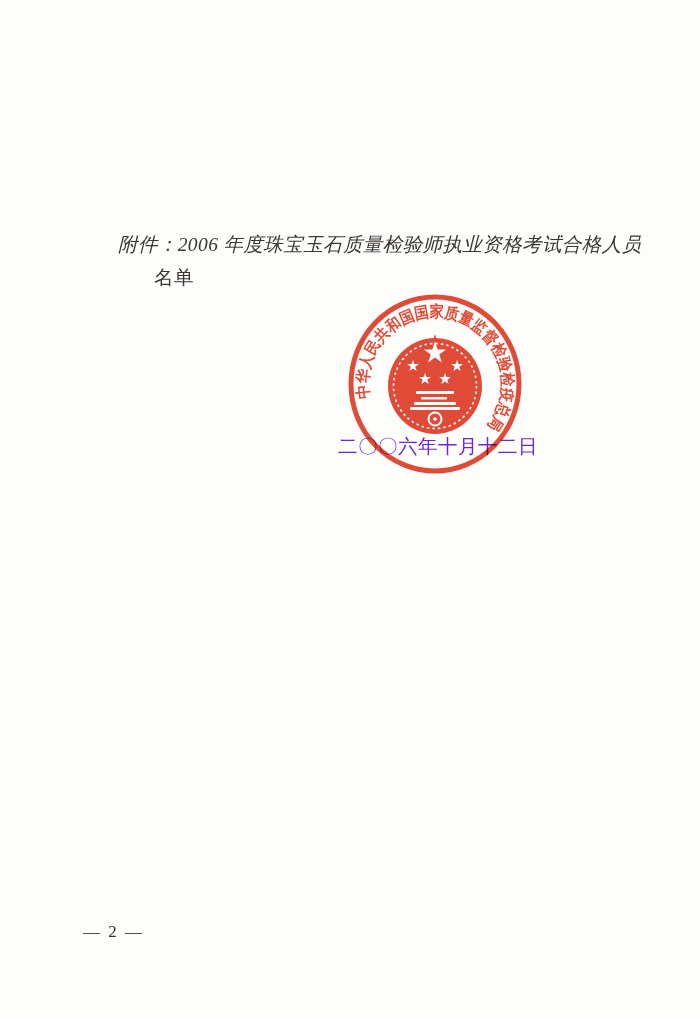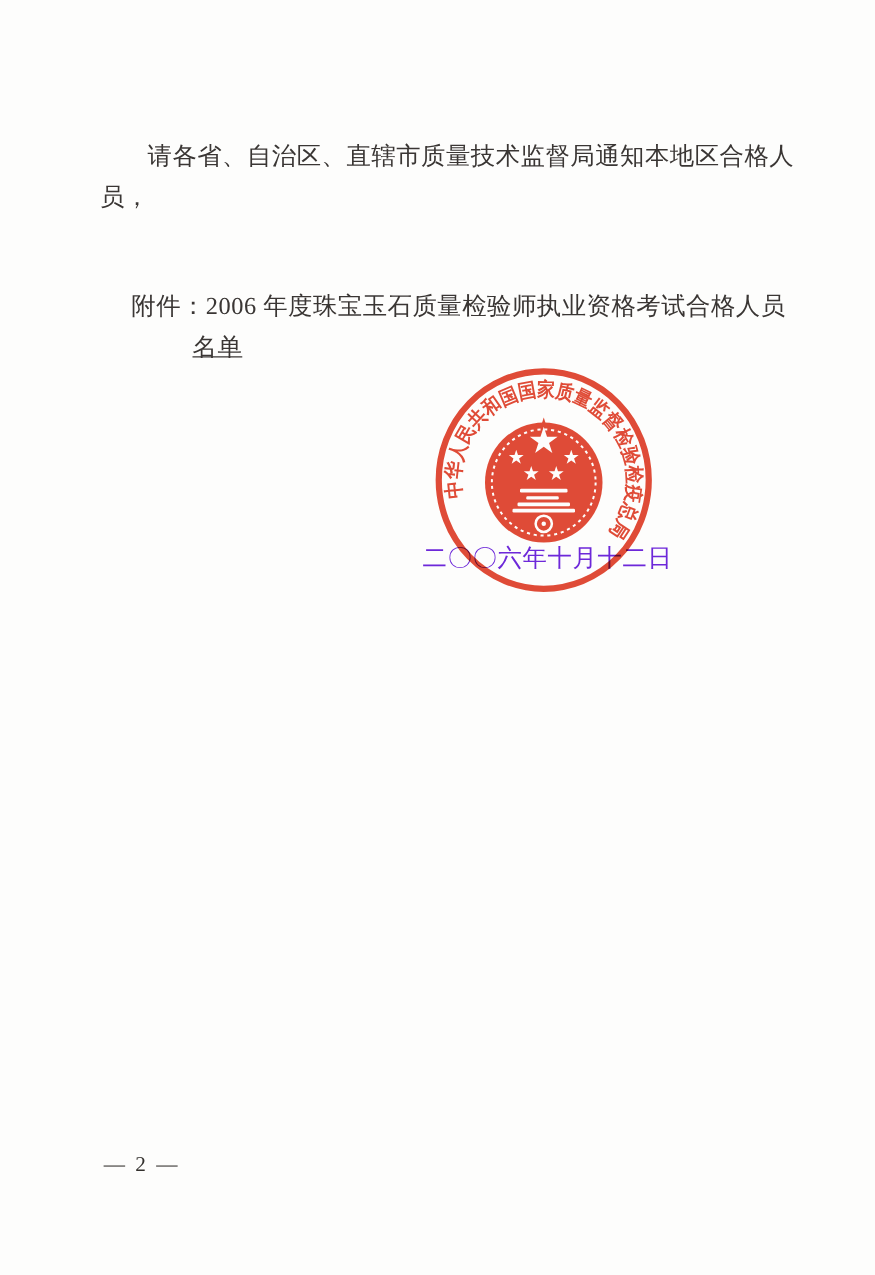--- a/index.html
+++ b/index.html
@@ -27,35 +27,35 @@
     font-size: 19.5px;
     line-height: 32.5px;
     letter-spacing: 0.4px;
     color: #3a3634;
   }
   .body-text .line:first-child {
     text-indent: 38px;
   }
   .attachment-line-1 {
     position: absolute;
-    left: 105px;
+    left: 118px;
     top: 231px;
     font-size: 19.5px;
     letter-spacing: 0.4px;
     white-space: nowrap;
     color: #3a3634;
+    font-style: italic;
   }
   .attachment-line-2 {
     position: absolute;
     left: 154px;
     top: 264px;
     font-size: 19.5px;
     letter-spacing: 0.4px;
     color: #3a3634;
-    text-decoration: underline;
   }
   .date-line {
     position: absolute;
     left: 338px;
     top: 433px;
     font-size: 19.5px;
     letter-spacing: 0.5px;
     white-space: nowrap;
     color: #6d28d9;
     z-index: 1;
@@ -79,21 +79,20 @@
     color: #33302d;
     white-space: nowrap;
   }
 </style>
 </head>
 <body>
 
 <div class="page">
 
   <div class="body-text">
-    <div class="line">请各省、自治区、直辖市质量技术监督局通知本地区合格人员，</div>
   </div>
 
   <div class="attachment-line-1">附件：2006 年度珠宝玉石质量检验师执业资格考试合格人员</div>
   <div class="attachment-line-2">名单</div>
 
   <div class="date-line">二〇〇六年十月十二日</div>
 
   <svg class="seal" viewBox="0 0 178 184" xmlns="http://www.w3.org/2000/svg" aria-hidden="true">
     <defs>
       <polygon id="star5" points="0,-13 2.92,-4.02 12.36,-4.02 4.73,1.54 7.64,10.52 0,4.97 -7.64,10.52 -4.73,1.54 -12.36,-4.02 -2.92,-4.02"></polygon>

